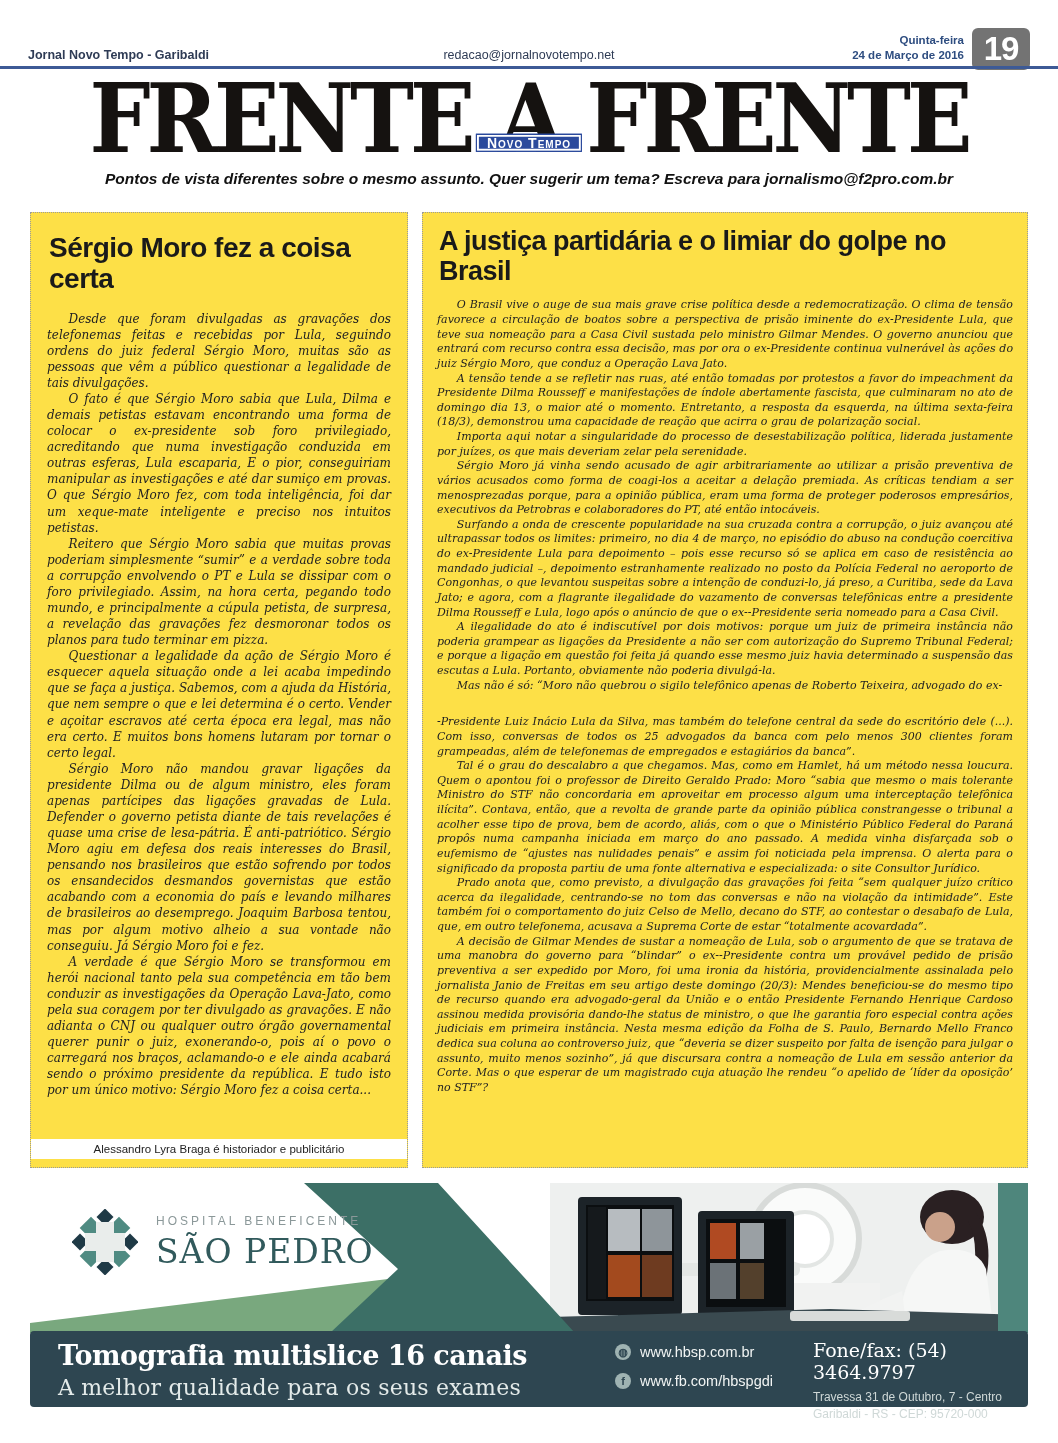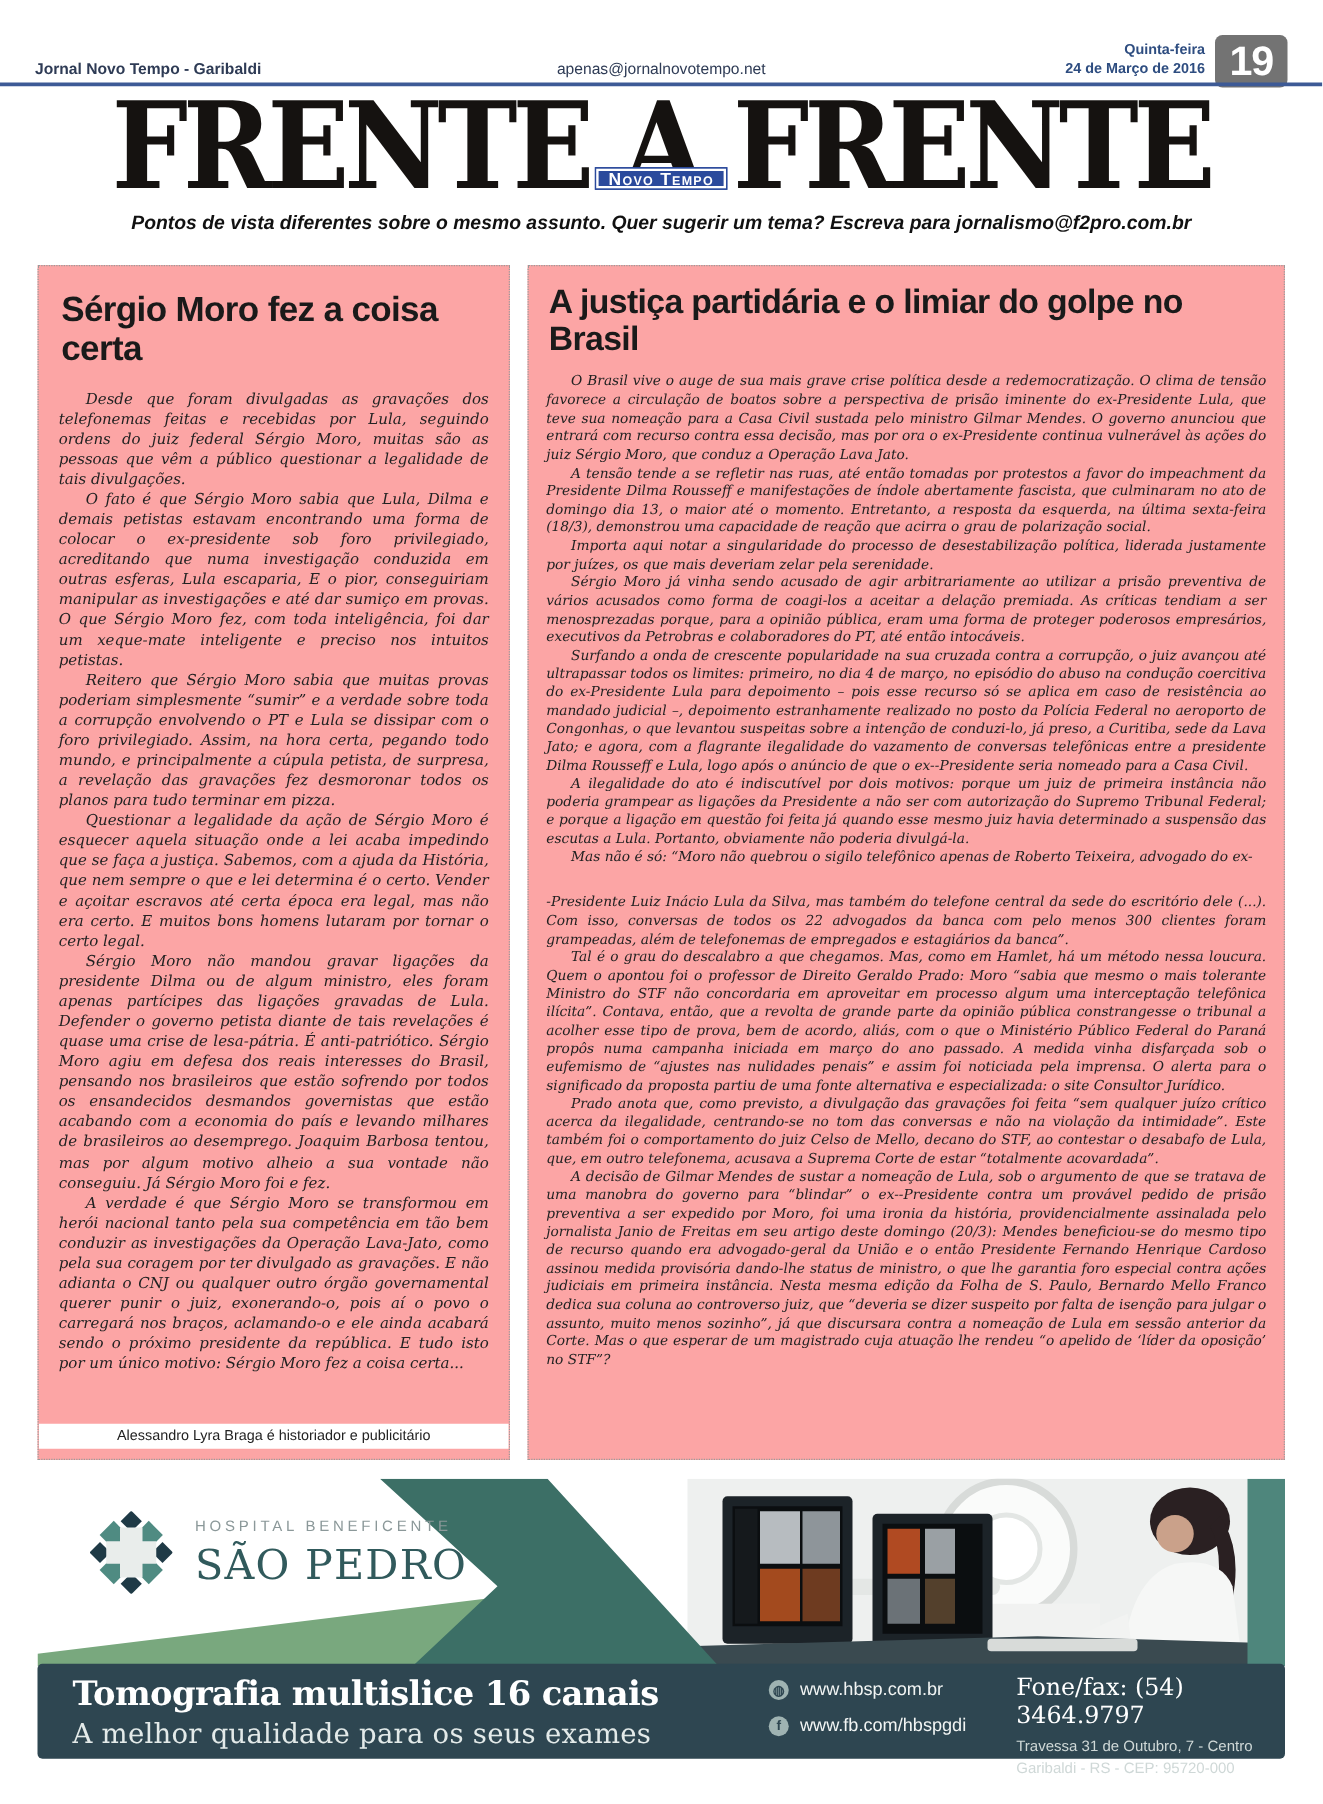--- a/index.html
+++ b/index.html
@@ -24,21 +24,21 @@
               letter-spacing:-4px;color:#151210;transform:scaleY(1.12);transform-origin:top;}
   .badge{position:absolute;left:50%;top:56px;transform:translateX(-50%);
          background:#2b4a9c;color:#fff;padding:1px 10px;font-size:14px;font-weight:bold;
          letter-spacing:1px;font-variant:small-caps;border:1px solid #2b4a9c;
          box-shadow:inset 0 0 0 2px #fff;font-family:"Liberation Sans",sans-serif;
          transform:translateX(-50%) scaleY(0.9);white-space:nowrap;text-align:right;}
   .mast-sub{margin-top:14px;font-style:italic;font-weight:bold;font-size:15.5px;color:#111;}
 
   
   .articles{position:absolute;top:212px;left:30px;right:30px;height:956px;display:flex;gap:14px;}
-  .art-box{border:1px dotted #9a9a9a;background:#fca5a5;position:relative;box-sizing:border-box;overflow:hidden;}
+  .art-box{border:1px dotted #9a9a9a;background:#fde047;position:relative;box-sizing:border-box;overflow:hidden;}
   .left-art{width:378px;padding:16px 16px 40px 16px;}
   .right-art{flex:1;padding:10px 14px 40px 14px;}
 
   .h-left{font-size:28px;font-weight:bold;line-height:1.1;letter-spacing:-0.5px;margin:4px 0 16px 2px;}
   .h-right{font-size:27px;font-weight:bold;line-height:1.1;letter-spacing:-0.5px;margin:4px 0 12px 2px;}
 
   .body-serif p{margin:0;text-align:justify;text-indent:1.8em;
                 font-family:"DejaVu Serif",serif;font-style:italic;color:#222;}
   .left-art .body-serif p{font-size:12px;line-height:1.34;}
   .cols{display:flex;gap:22px;flex-direction:column;}
@@ -70,21 +70,21 @@
   .bar-phone{font-family:"DejaVu Serif",serif;font-size:19px;margin-bottom:6px;}
   .bar-addr{font-size:12px;line-height:1.45;color:#cfd8d7;}
 </style>
 </head>
 <body>
 
 <div class="page">
 
   <div class="top-header">
     <div class="th-left">Jornal Novo Tempo - Garibaldi</div>
-    <div class="th-center">apenas@jornalnovotempo.net</div>
+    <div class="th-center">redacao@jornalnovotempo.net</div>
     <div class="th-date">
       <div>Quinta-feira</div>
       <div>24 de Março de 2016</div>
     </div>
     <div class="page-badge">19</div>
   </div>
   <div class="header-rule"></div>
 
   <div class="masthead">
     <div class="mast-title">
@@ -117,21 +117,21 @@
         <div class="col">
             <p>O Brasil vive o auge de sua mais grave crise política desde a redemocratização. O clima de tensão favorece a circulação de boatos sobre a perspectiva de prisão iminente do ex-Presidente Lula, que teve sua nomeação para a Casa Civil sustada pelo ministro Gilmar Mendes. O governo anunciou que entrará com recurso contra essa decisão, mas por ora o ex-Presidente continua vulnerável às ações do juiz Sérgio Moro, que conduz a Operação Lava Jato.</p>
             <p>A tensão tende a se refletir nas ruas, até então tomadas por protestos a favor do impeachment da Presidente Dilma Rousseff e manifestações de índole abertamente fascista, que culminaram no ato de domingo dia 13, o maior até o momento. Entretanto, a resposta da esquerda, na última sexta-feira (18/3), demonstrou uma capacidade de reação que acirra o grau de polarização social.</p>
             <p>Importa aqui notar a singularidade do processo de desestabilização política, liderada justamente por juízes, os que mais deveriam zelar pela serenidade.</p>
             <p>Sérgio Moro já vinha sendo acusado de agir arbitrariamente ao utilizar a prisão preventiva de vários acusados como forma de coagi-los a aceitar a delação premiada. As críticas tendiam a ser menosprezadas porque, para a opinião pública, eram uma forma de proteger poderosos empresários, executivos da Petrobras e colaboradores do PT, até então intocáveis.</p>
             <p>Surfando a onda de crescente popularidade na sua cruzada contra a corrupção, o juiz avançou até ultrapassar todos os limites: primeiro, no dia 4 de março, no episódio do abuso na condução coercitiva do ex-Presidente Lula para depoimento – pois esse recurso só se aplica em caso de resistência ao mandado judicial –, depoimento estranhamente realizado no posto da Polícia Federal no aeroporto de Congonhas, o que levantou suspeitas sobre a intenção de conduzi-lo, já preso, a Curitiba, sede da Lava Jato; e agora, com a flagrante ilegalidade do vazamento de conversas telefônicas entre a presidente Dilma Rousseff e Lula, logo após o anúncio de que o ex--Presidente seria nomeado para a Casa Civil.</p>
             <p>A ilegalidade do ato é indiscutível por dois motivos: porque um juiz de primeira instância não poderia grampear as ligações da Presidente a não ser com autorização do Supremo Tribunal Federal; e porque a ligação em questão foi feita já quando esse mesmo juiz havia determinado a suspensão das escutas a Lula. Portanto, obviamente não poderia divulgá-la.</p>
             <p>Mas não é só: “Moro não quebrou o sigilo telefônico apenas de Roberto Teixeira, advogado do ex-</p>
           </div>
         <div class="col col-cont">
-            <p>-Presidente Luiz Inácio Lula da Silva, mas também do telefone central da sede do escritório dele (...). Com isso, conversas de todos os 22 advogados da banca com pelo menos 300 clientes foram grampeadas, além de telefonemas de empregados e estagiários da banca”.</p>
+            <p>-Presidente Luiz Inácio Lula da Silva, mas também do telefone central da sede do escritório dele (...). Com isso, conversas de todos os 25 advogados da banca com pelo menos 300 clientes foram grampeadas, além de telefonemas de empregados e estagiários da banca”.</p>
             <p>Tal é o grau do descalabro a que chegamos. Mas, como em Hamlet, há um método nessa loucura. Quem o apontou foi o professor de Direito Geraldo Prado: Moro “sabia que mesmo o mais tolerante Ministro do STF não concordaria em aproveitar em processo algum uma interceptação telefônica ilícita”. Contava, então, que a revolta de grande parte da opinião pública constrangesse o tribunal a acolher esse tipo de prova, bem de acordo, aliás, com o que o Ministério Público Federal do Paraná propôs numa campanha iniciada em março do ano passado. A medida vinha disfarçada sob o eufemismo de “ajustes nas nulidades penais” e assim foi noticiada pela imprensa. O alerta para o significado da proposta partiu de uma fonte alternativa e especializada: o site Consultor Jurídico.</p>
             <p>Prado anota que, como previsto, a divulgação das gravações foi feita “sem qualquer juízo crítico acerca da ilegalidade, centrando-se no tom das conversas e não na violação da intimidade”. Este também foi o comportamento do juiz Celso de Mello, decano do STF, ao contestar o desabafo de Lula, que, em outro telefonema, acusava a Suprema Corte de estar “totalmente acovardada”.</p>
             <p>A decisão de Gilmar Mendes de sustar a nomeação de Lula, sob o argumento de que se tratava de uma manobra do governo para “blindar” o ex--Presidente contra um provável pedido de prisão preventiva a ser expedido por Moro, foi uma ironia da história, providencialmente assinalada pelo jornalista Janio de Freitas em seu artigo deste domingo (20/3): Mendes beneficiou-se do mesmo tipo de recurso quando era advogado-geral da União e o então Presidente Fernando Henrique Cardoso assinou medida provisória dando-lhe status de ministro, o que lhe garantia foro especial contra ações judiciais em primeira instância. Nesta mesma edição da Folha de S. Paulo, Bernardo Mello Franco dedica sua coluna ao controverso juiz, que “deveria se dizer suspeito por falta de isenção para julgar o assunto, muito menos sozinho”, já que discursara contra a nomeação de Lula em sessão anterior da Corte. Mas o que esperar de um magistrado cuja atuação lhe rendeu “o apelido de ‘líder da oposição’ no STF”?</p>
           </div>
       </div>
     </div>
   </div>
 
   <div class="ad">
     <svg class="ad-art" width="998" height="150" viewBox="0 0 998 150">

